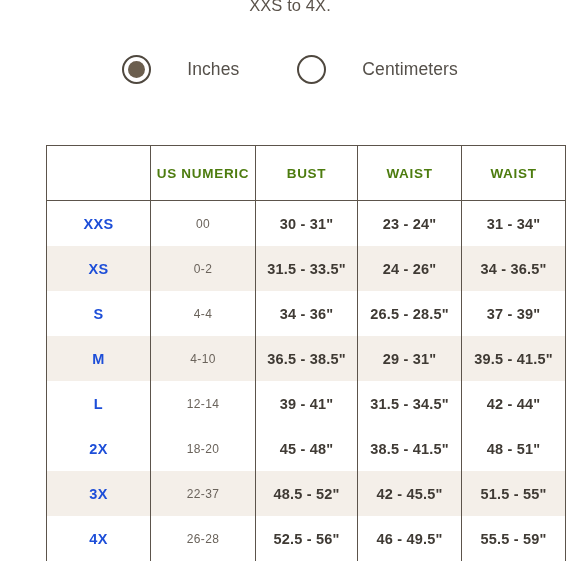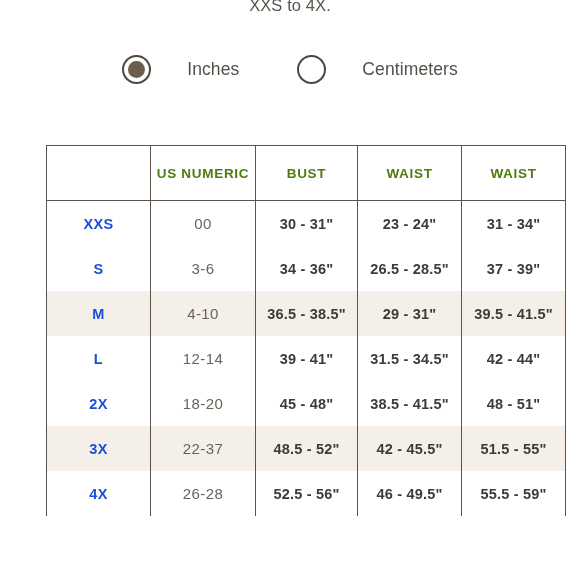--- a/index.html
+++ b/index.html
@@ -126,21 +126,21 @@
   table.size-table tbody tr.stripe td {
     background: #f4efe9;
   }
   td.size-cell {
     font-size: 14.5px;
     font-weight: bold;
     color: #1d4ed8;
     letter-spacing: 0.4px;
   }
   td.numeric-cell {
-    font-size: 15px;
+    font-size: 12px;
     font-weight: normal;
     color: #6a635b;
     letter-spacing: 0.4px;
   }
   td.meas-cell {
     font-size: 14.5px;
     font-weight: bold;
     color: #3f3a34;
     letter-spacing: 0.2px;
   }
@@ -186,23 +186,30 @@
         </tr>
       </thead>
       <tbody>
         <tr>
           <td class="size-cell">XXS</td>
           <td class="numeric-cell">00</td>
           <td class="meas-cell">30 - 31"</td>
           <td class="meas-cell">23 - 24"</td>
           <td class="meas-cell">31 - 34"</td>
         </tr>
+        <tr class="stripe">
+          <td class="size-cell">XS</td>
+          <td class="numeric-cell">0-2</td>
+          <td class="meas-cell">31.5 - 33.5"</td>
+          <td class="meas-cell">24 - 26"</td>
+          <td class="meas-cell">34 - 36.5"</td>
+        </tr>
         <tr>
           <td class="size-cell">S</td>
-          <td class="numeric-cell">3-6</td>
+          <td class="numeric-cell">4-4</td>
           <td class="meas-cell">34 - 36"</td>
           <td class="meas-cell">26.5 - 28.5"</td>
           <td class="meas-cell">37 - 39"</td>
         </tr>
         <tr class="stripe">
           <td class="size-cell">M</td>
           <td class="numeric-cell">4-10</td>
           <td class="meas-cell">36.5 - 38.5"</td>
           <td class="meas-cell">29 - 31"</td>
           <td class="meas-cell">39.5 - 41.5"</td>

